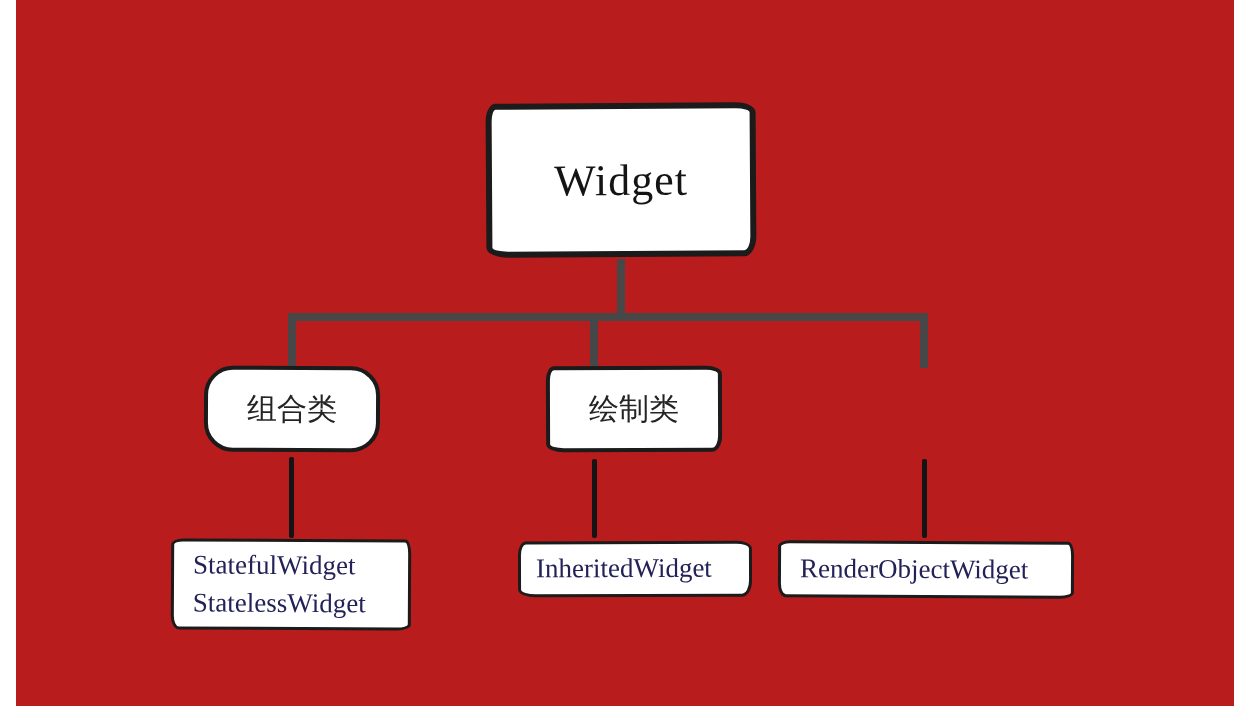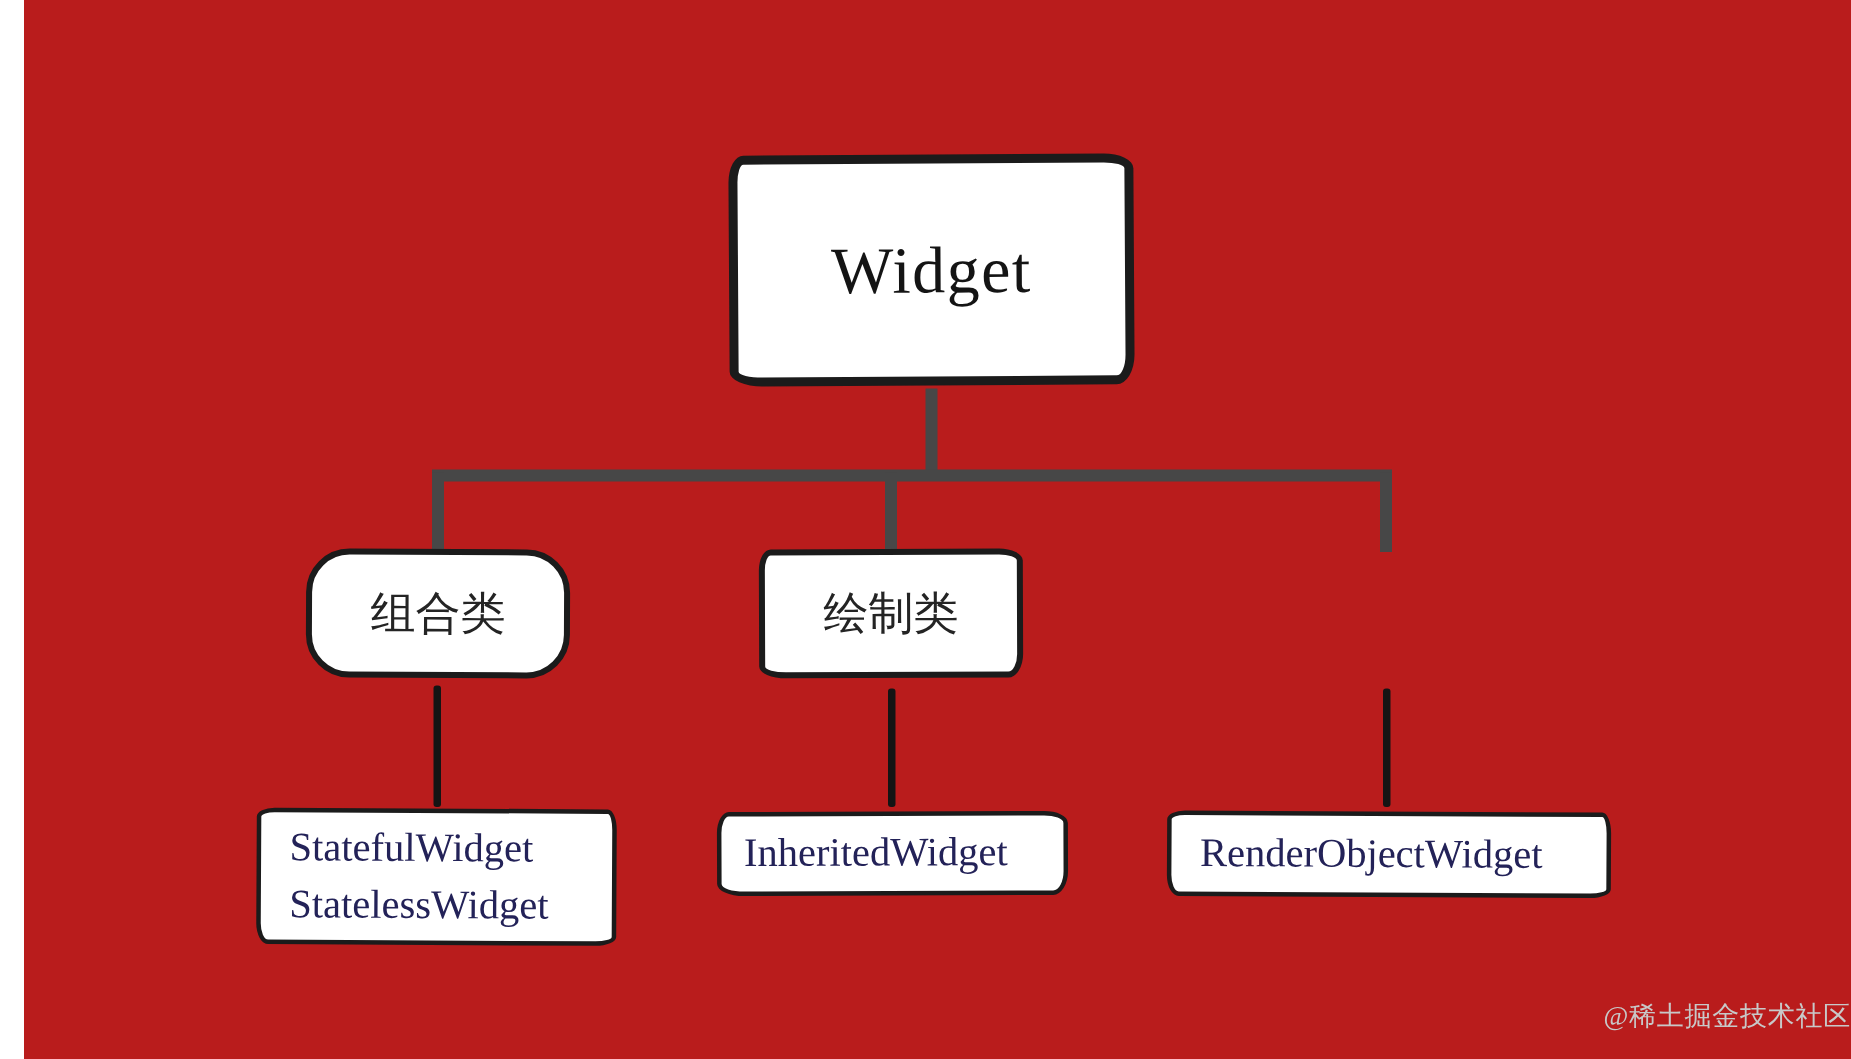--- a/index.html
+++ b/index.html
@@ -16,21 +16,21 @@
   
   .box {
     position: absolute;
     background: #ffffff;
     border: 4px solid #1b1b1b;
     display: flex; align-items: center; justify-content: center;
     color: #242424;
   }
   .sketch-a { border-radius: 10px 20px 12px 22px / 18px 10px 20px 10px; transform: rotate(-0.35deg); }
   .sketch-b { border-radius: 14px 8px 16px 10px / 8px 16px 8px 18px; transform: rotate(0.25deg); }
-  .sketch-c { border-radius: 8px 16px 10px 18px / 14px 8px 16px 8px; transform: rotate(-0.2deg); }
+  .sketch-c { border-radius: 8px 16px 10px 18px / 14px 8px 16px 8px; transform: rotate(-0.2deg); margin-left: 40px; }
   .sketch-d { border-radius: 12px 6px 14px 8px / 6px 14px 6px 14px; transform: rotate(0.3deg); }
 
   .box-root {
     left: 470px; top: 103px; width: 270px; height: 154px;
     border-width: 6px;
     font-size: 44px; letter-spacing: 1px; color: #141414;
   }
   .box-cat {
     top: 366px; width: 176px; height: 86px;
     font-size: 30px; color: #242424;
@@ -101,15 +101,14 @@
     <span>StatefulWidget</span>
     <span>StatelessWidget</span>
   </div>
   <div class="box box-leaf box-leaf-2 sketch-c">
     <span>InheritedWidget</span>
   </div>
   <div class="box box-leaf box-leaf-3 sketch-d">
     <span>RenderObjectWidget</span>
   </div>
 
-  <div class="watermark">@稀土掘金技术社区</div>
 
 </div>
 
 </body></html>

